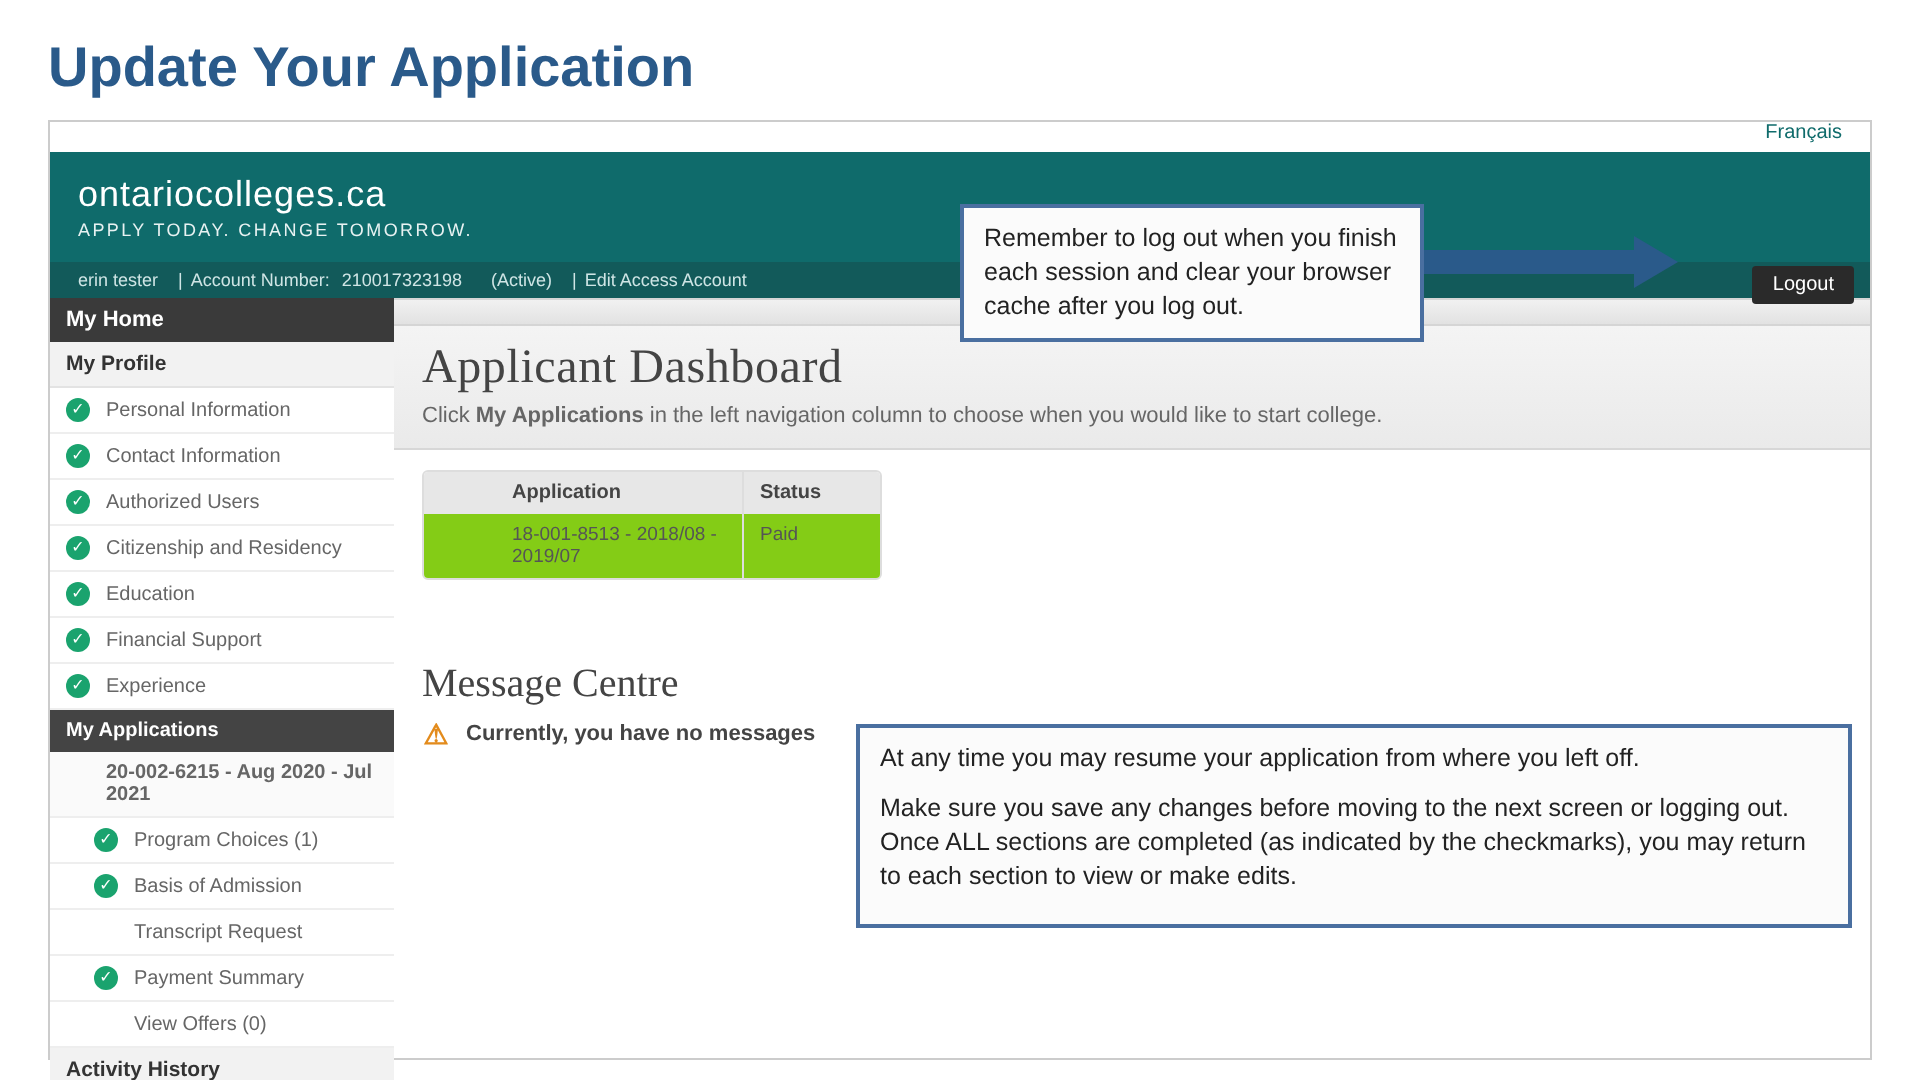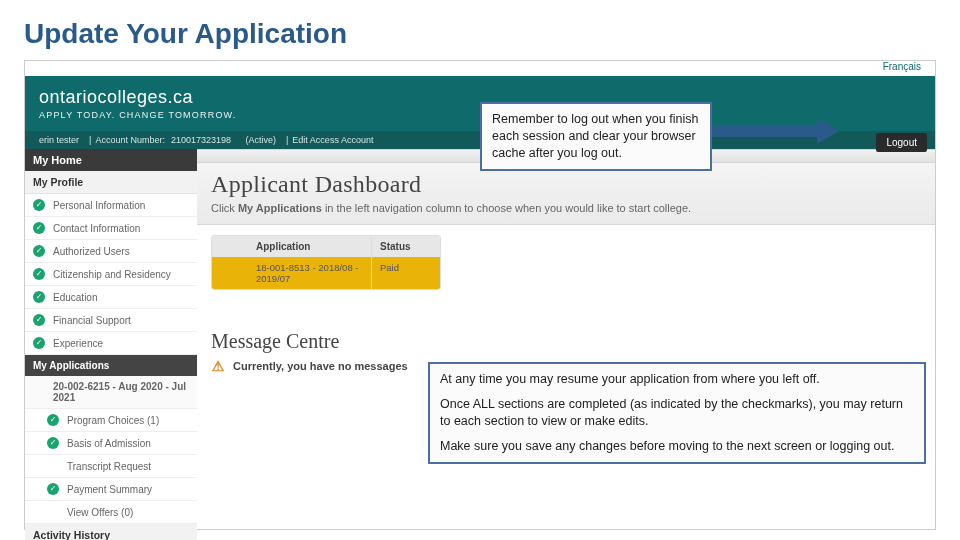--- a/index.html
+++ b/index.html
@@ -26,21 +26,21 @@
   .side-item .spacer{width:12px;height:12px;margin-right:8px;flex-shrink:0;}
   
   .main{flex:1;background:#fff;padding:0;}
   .main-pad{background:linear-gradient(#f4f4f4,#eaeaea);border-bottom:1px solid #d7d7d7;padding:8px 14px 10px;}
   .dash-title{font-size:24px;color:#444;font-weight:400;margin-bottom:4px;font-family:Georgia,serif;letter-spacing:.3px;}
   .dash-help{font-size:11px;color:#666;}
   .table{margin:10px 14px;border:1px solid #ddd;border-radius:3px;overflow:hidden;display:inline-block;width:230px;}
   .thead{display:flex;background:#e7e7e7;font-weight:700;font-size:10px;color:#444;}
   .th,.td{padding:5px 8px;}
   .th:first-child,.td:first-child{width:160px;border-right:1px solid #ddd;padding-left:44px;}
-  .trow{display:flex;background:#eab308;font-size:9.5px;color:#555;}
+  .trow{display:flex;background:#84cc16;font-size:9.5px;color:#555;}
   .resume-bar{margin:18px 14px 0;background:#0e4f4f;color:#fff;font-size:11px;padding:8px 12px;border-radius:3px;}
   .msg-title{margin:26px 14px 6px;font-size:20px;color:#444;font-family:Georgia,serif;}
   .msg-row{margin:4px 14px;display:flex;align-items:center;font-size:11px;color:#444;font-weight:700;}
   .warn{width:14px;height:14px;margin-right:8px;display:inline-flex;align-items:center;justify-content:center;color:#e38b1c;font-size:14px;}
   
   .callout{position:absolute;background:#fbfbfb;border:2px solid #4a6fa0;font-size:12.5px;color:#222;padding:7px 10px;line-height:1.35;}
   .callout.c1{left:480px;top:102px;width:232px;}
   .callout.c2{left:428px;top:362px;width:498px;}
   .c2 p{margin-bottom:8px;}
   .arrow{position:absolute;left:712px;top:118px;width:130px;height:26px;}
@@ -169,15 +169,15 @@
   </div>
 </div>
 
 <div class="callout c1">Remember to log out when you finish each session and clear your  browser cache after you log out.</div>
 <div class="arrow">
   <div class="arrow-body"></div>
     <div class="arrow-head"></div>
 </div>
 <div class="callout c2">
   <p>At any time you may resume your application from where you left off.</p>
+  <p style="margin-bottom:0;">Make sure you save any changes before moving to the next screen or  logging out.</p>
   <p>Once ALL sections are completed (as indicated by the checkmarks),  you may return to each section to view or make edits.</p>
-  <p style="margin-bottom:0;">Make sure you save any changes before moving to the next screen or  logging out.</p>
 </div>
 
 </body></html>

